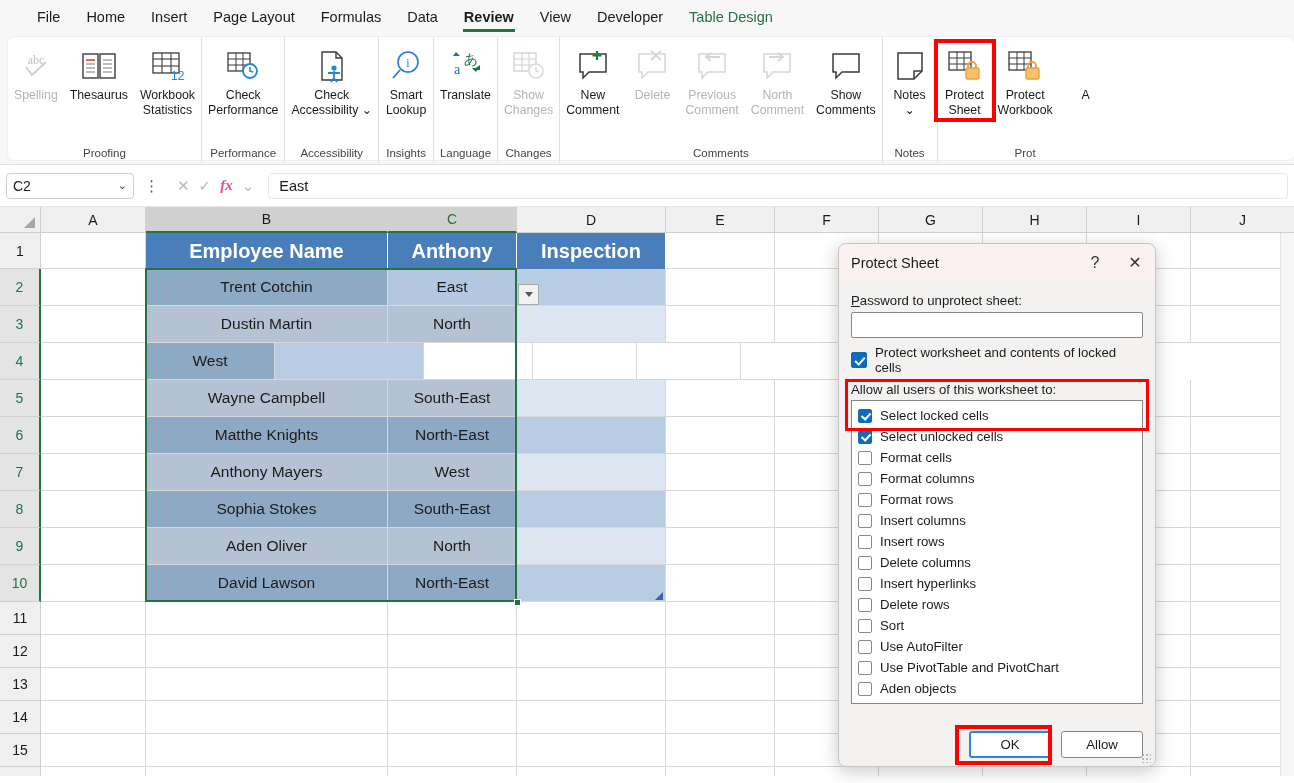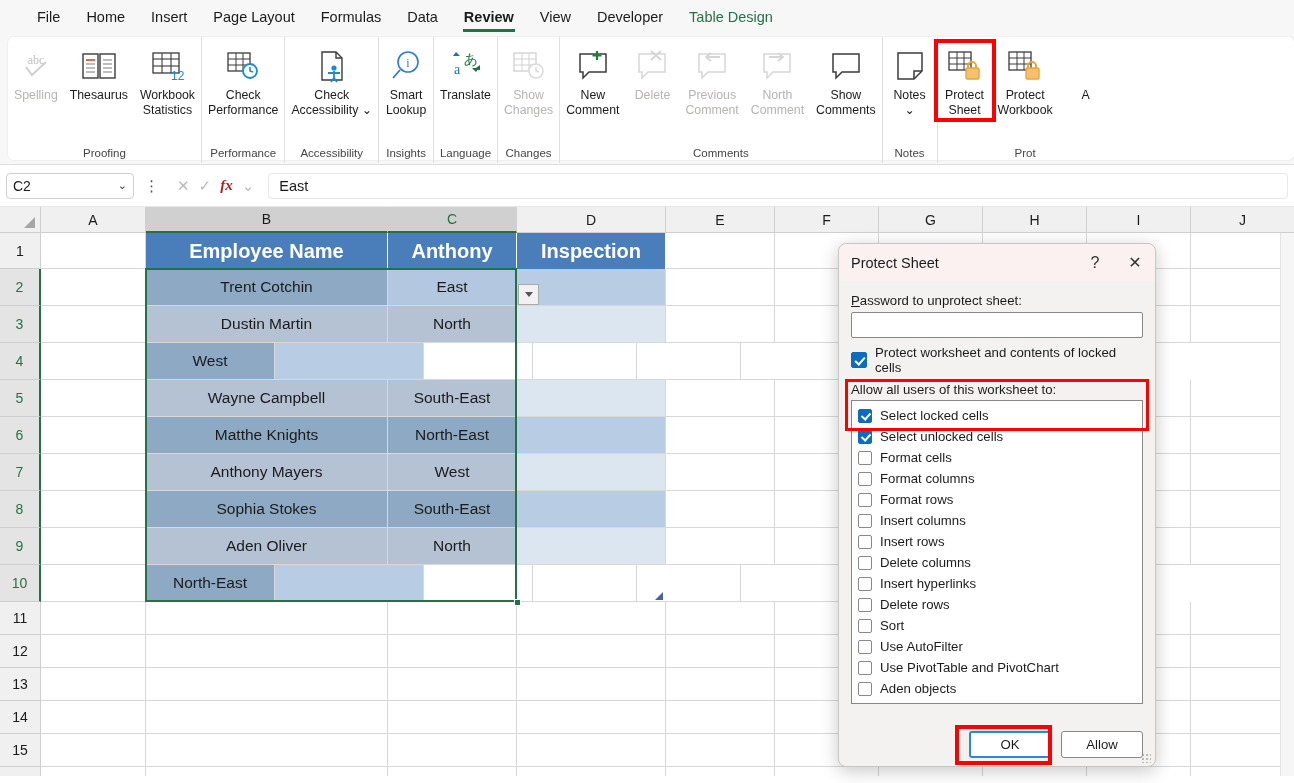--- a/index.html
+++ b/index.html
@@ -74,21 +74,21 @@
     display:flex; align-items:center; padding:0 6px; background:#fff;
     font-size:14px; color:#1b1b1b; justify-content:space-between;
   }
   #namebox .chev{ color:#444; font-size:11px; }
   .dots{ color:#555; font-size:15px; letter-spacing:0; padding:0 4px; }
   #fxgroup{
     display:flex; align-items:center; gap:9px;
     height:26px; padding:0 8px; border-radius:4px;
   }
   #fxgroup .gi{ font-size:15px; color:#b9b9b9; }
-  #fxgroup .fx{ font-size:15px; color:#b91c1c; font-style:italic;
+  #fxgroup .fx{ font-size:15px; color:#ec4899; font-style:italic;
                 font-family:"Liberation Serif", serif; font-weight:bold; }
   #formula-input{
     flex:1; height:26px; border:1px solid #e8e8e8; border-radius:4px;
     background:#fff; display:flex; align-items:center; padding:0 10px;
     font-size:14.5px; color:#1b1b1b;
   }
 
   
   #grid-wrap{ position:relative; width:1294px; height:569px; overflow:hidden; background:#fff; }
   #colheads{ display:flex; height:26px; position:absolute; left:0; top:0; }
@@ -650,20 +650,21 @@
         <div class="cell t-insp-light" style="width: 149px; height: 37px;"></div>
         <div class="cell" style="width: 109px; height: 37px;"></div>
         <div class="cell" style="width: 104px; height: 37px;"></div>
         <div class="cell" style="width: 104px; height: 37px;"></div>
         <div class="cell" style="width: 104px; height: 37px;"></div>
         <div class="cell" style="width: 104px; height: 37px;"></div>
         <div class="cell" style="width: 104px; height: 37px;"></div>
       </div>
       <div class="grow">
         <div class="cell" style="width: 105px; height: 37px;"></div>
+        <div class="cell t-band-dark" style="width: 242px; height: 37px;">David Lawson</div>
         <div class="cell t-band-dark" style="width: 129px; height: 37px;">North-East</div>
         <div class="cell t-insp-dark" style="width: 149px; height: 37px;"></div>
         <div class="cell" style="width: 109px; height: 37px;"></div>
         <div class="cell" style="width: 104px; height: 37px;"></div>
         <div class="cell" style="width: 104px; height: 37px;"></div>
         <div class="cell" style="width: 104px; height: 37px;"></div>
         <div class="cell" style="width: 104px; height: 37px;"></div>
         <div class="cell" style="width: 104px; height: 37px;"></div>
       </div>
       <div class="grow">

